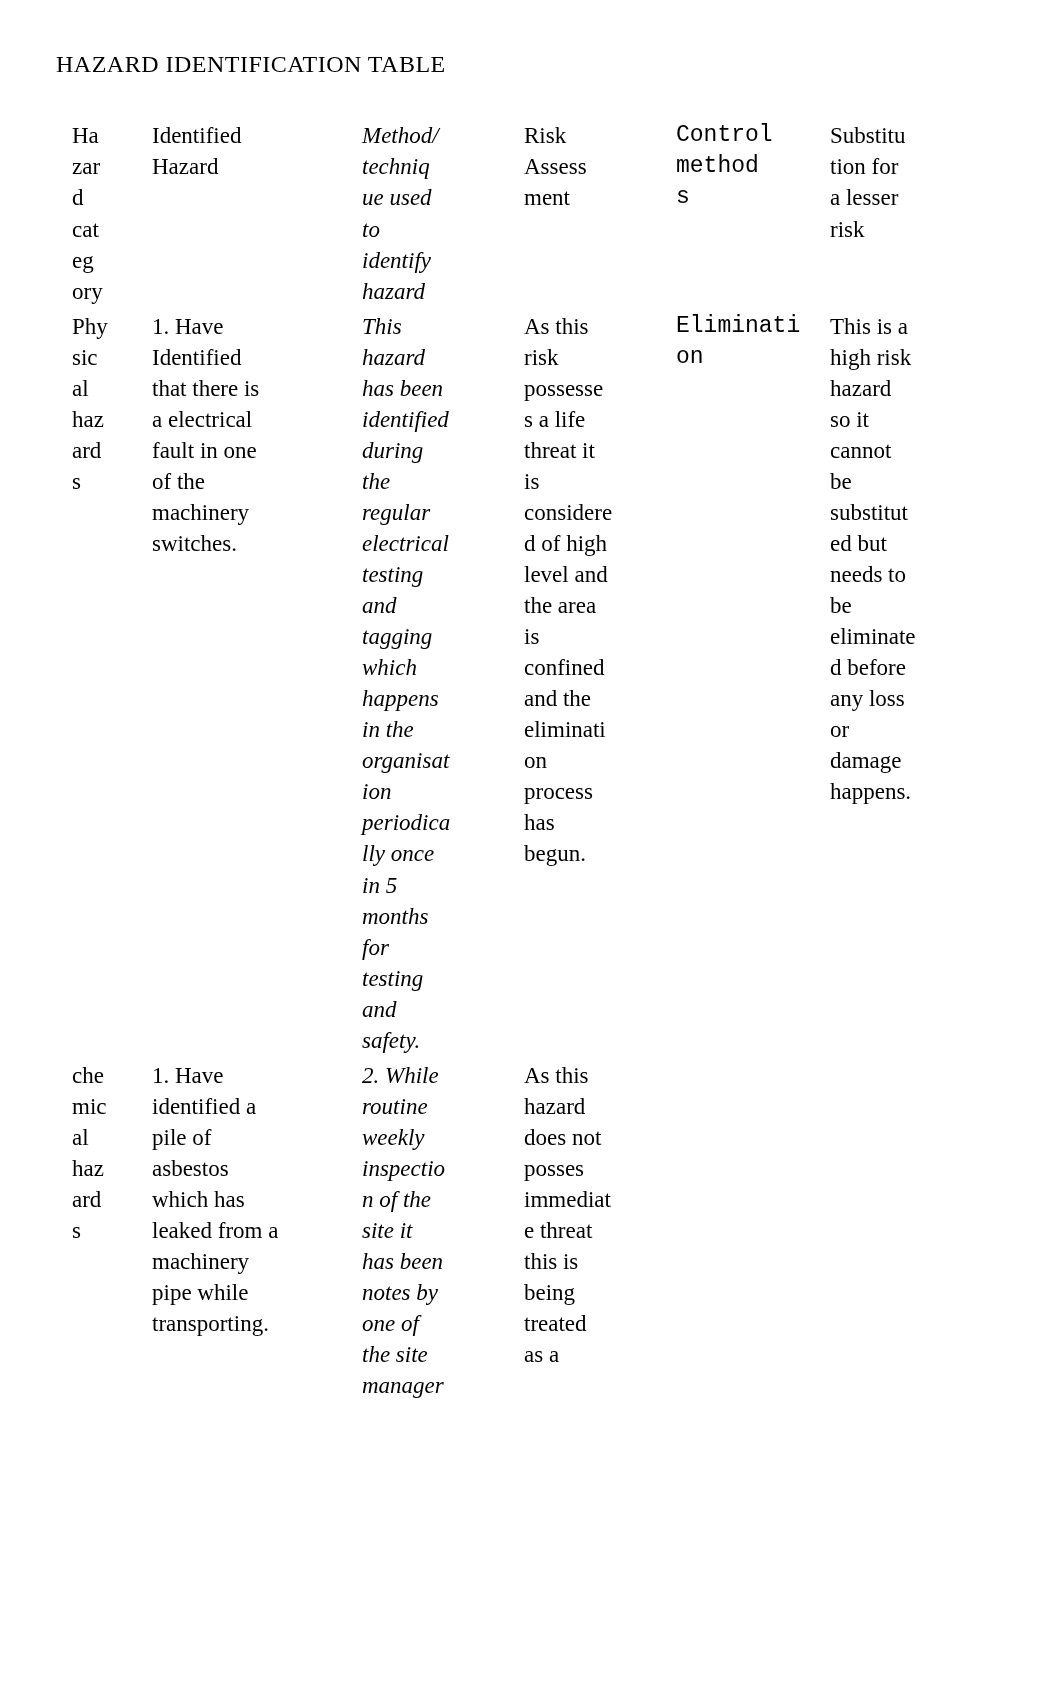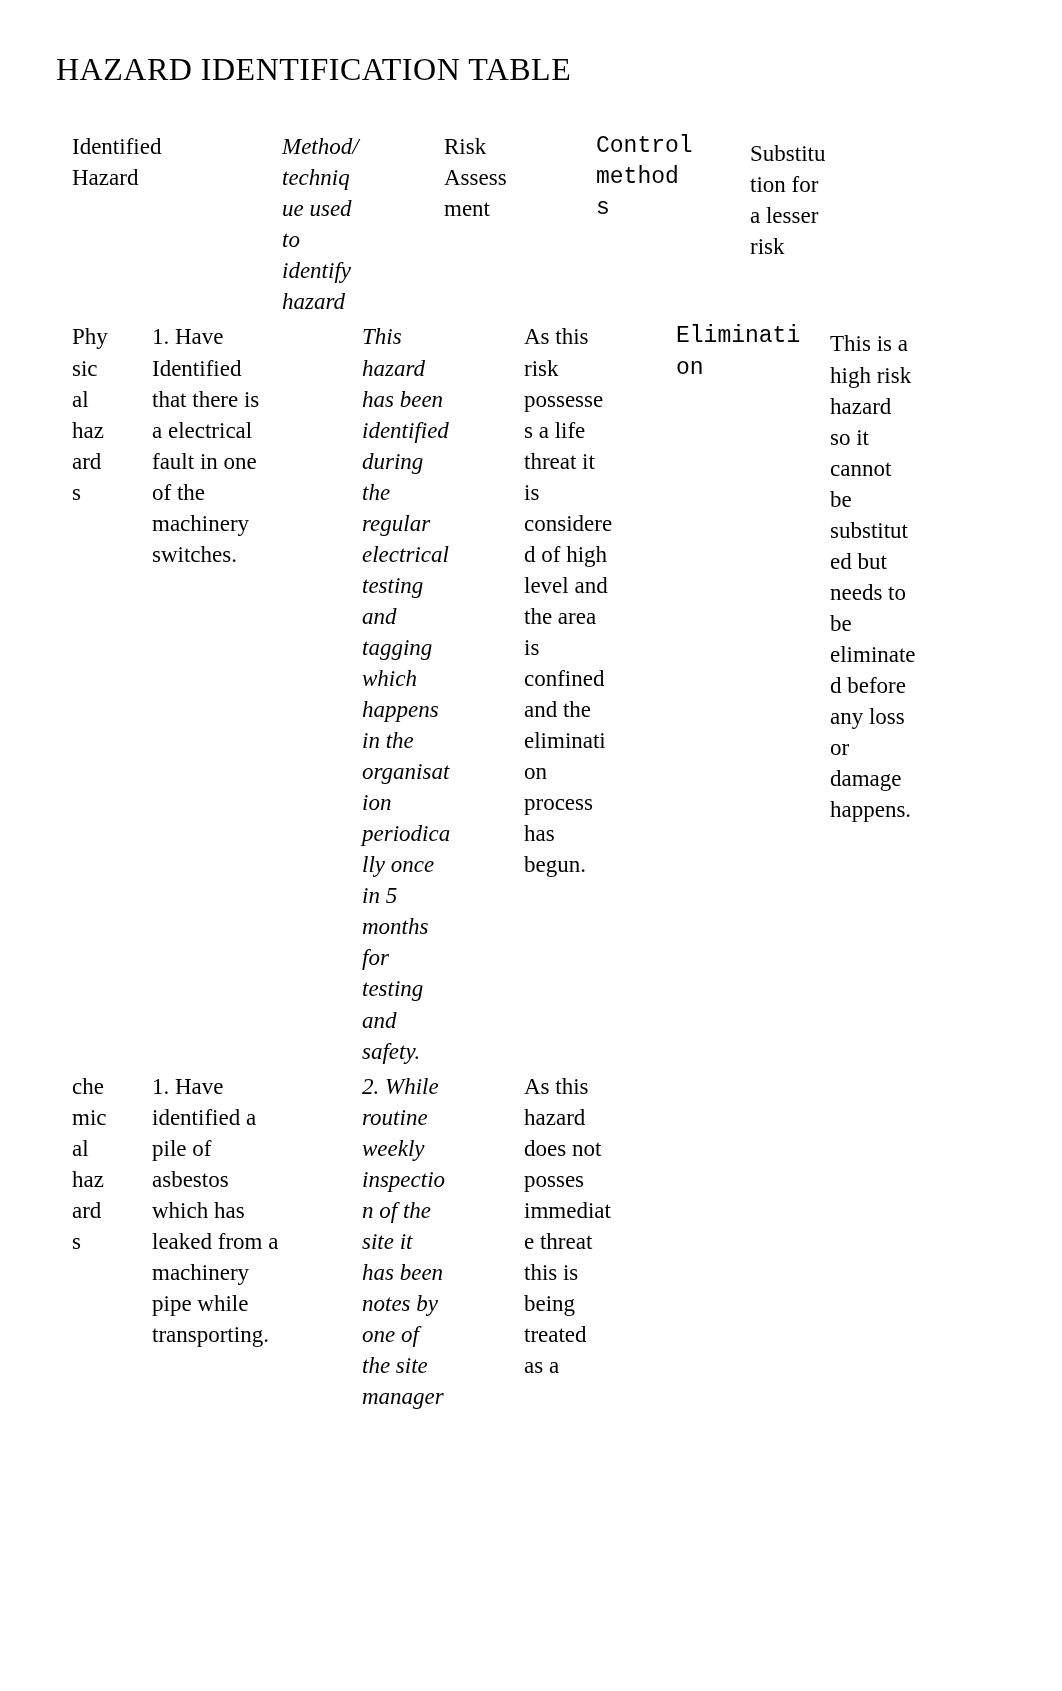--- a/index.html
+++ b/index.html
@@ -10,21 +10,21 @@
     body {
       font-family: Georgia, 'Times New Roman', serif;
       background: #ffffff;
       color: #000000;
       padding: 48px 56px 60px 56px;
       width: 1062px;
       font-size: 23px;
       line-height: 1.35;
     }
     .page-title {
-      font-size: 32px;
+      font-size: 24px;
       font-weight: normal;
       margin-bottom: 40px;
       letter-spacing: 0.5px;
     }
     .table-wrap {
       padding-left: 16px;
       padding-right: 8px;
     }
     .row {
       display: flex;
@@ -33,31 +33,39 @@
     }
     .col {
       word-wrap: break-word;
       overflow-wrap: break-word;
     }
     .col-1 { width: 56px;  flex: 0 0 56px; }
     .col-2 { width: 186px; flex: 0 0 186px; }
     .col-3 { width: 138px; flex: 0 0 138px; font-style: italic; }
     .col-4 { width: 128px; flex: 0 0 128px; }
     .col-5 { width: 130px; flex: 0 0 130px; font-family: Liberation Mono, monospace; }
-    .col-6 { width: 114px; flex: 0 0 114px; margin-top: 7px; }
+    .col-6 { width: 114px; flex: 0 0 114px; }
     .cell-text { white-space: pre-line; }
   </style>
 </head>
 <body>
 
 <h1 class="page-title">HAZARD IDENTIFICATION TABLE</h1>
 
 <div class="table-wrap">
 
   <div class="row">
+    <div class="col col-1">
+        <div class="cell-text">Ha
+zar
+d
+cat
+eg
+ory</div>
+      </div>
     <div class="col col-2">
         <div class="cell-text">Identified
 Hazard</div>
       </div>
     <div class="col col-3">
         <div class="cell-text">Method/
 techniq
 ue used
 to
 identify

